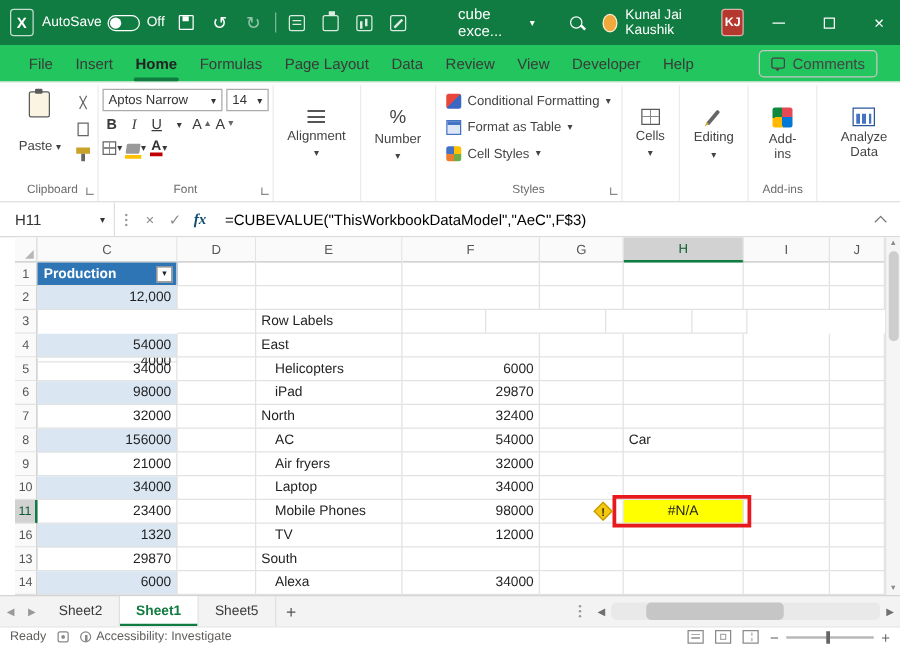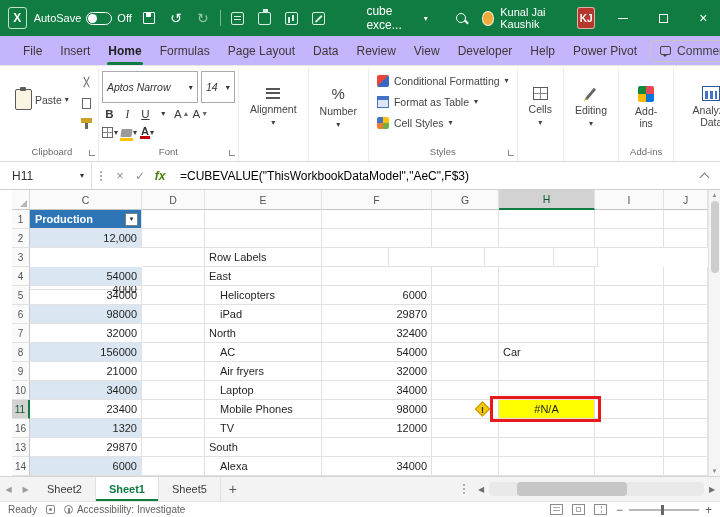--- a/index.html
+++ b/index.html
@@ -28,50 +28,50 @@
   .mag { width:10px; height:10px; border:1.6px solid #fff; border-radius:50%; position:relative; }
   .mag:after { content:""; position:absolute; width:5px; height:1.6px; background:#fff; transform:rotate(45deg); right:-4px; bottom:-1px; }
   .user { display:flex; align-items:center; gap:6px; font-size:11px; padding:0 4px; }
   .acct-dot { width:15px; height:15px; border-radius:50%; background:#F2A93B; border:1px solid rgba(255,255,255,.8); }
   .kj { width:22px; height:22px; background:var(--avatar,#B5382E); border:1px solid rgba(255,255,255,.6); display:flex; align-items:center; justify-content:center; font-size:10px; font-weight:bold; border-radius:3px; }
   .winbtn { width:40px; height:36px; display:flex; align-items:center; justify-content:center; font-size:14px; }
   .min-g { width:10px; height:1px; background:#fff; display:block; }
   .max-g { width:9px; height:9px; border:1px solid #fff; display:block; }
 
   
-  .menubar { height:30px; background:#c4b5fd; display:flex; align-items:center; padding:0 10px 0 14px; border-bottom:1px solid #E8E8E8; font-size:12px; color:#3B3A39; gap:2px; flex:0 0 auto; }
+  .menubar { height:30px; background:#22c55e; display:flex; align-items:center; padding:0 10px 0 14px; border-bottom:1px solid #E8E8E8; font-size:12px; color:#3B3A39; gap:2px; flex:0 0 auto; }
   .menu-items { display:flex; align-items:center; height:100%; }
   .menu-item { padding:0 9px; height:100%; display:flex; align-items:center; position:relative; cursor:default; white-space:nowrap; }
   .menu-item.active { font-weight:700; color:#222; }
   .menu-item.active:after { content:""; position:absolute; left:8px; right:8px; bottom:0; height:3px; background:var(--accent,#107C41); border-radius:2px; }
   .comments-btn { border:1px solid #C8C6C4; border-radius:4px; padding:3px 9px; display:flex; gap:6px; align-items:center; color:#444; margin-right:8px; }
   .bubble { width:11px; height:9px; border:1.3px solid #444; border-radius:2px; position:relative; display:inline-block; }
   .bubble:after { content:""; position:absolute; left:2px; bottom:-5px; border:2.5px solid transparent; border-top-color:#444; }
 
   
   .ribbon { height:96px; background:#fff; border-bottom:1px solid #D8D8D8; display:flex; padding:2px 2px 0 6px; font-size:10.5px; color:#444; flex:0 0 auto; overflow:hidden; }
   .rgroup { display:flex; flex-direction:column; position:relative; border-right:1px solid #ECECEC; padding:2px 3px 0 3px; }
   .glabel { margin-top:auto; text-align:center; font-size:9.5px; color:#6A6A6A; padding:2px 8px 4px 8px; white-space:nowrap; }
   .launcher { position:absolute; right:3px; bottom:5px; width:6px; height:6px; border-left:1px solid #8A8A8A; border-bottom:1px solid #8A8A8A; }
   .gbody { display:flex; gap:4px; }
-  .paste { display:flex; flex-direction:row; align-items:center; gap:3px; padding:3px 6px; }
+  .paste { display:flex; flex-direction:column; align-items:center; gap:17px; padding:3px 6px; }
   .paste-ic { width:17px; height:21px; border:1.5px solid #5A5A5A; border-radius:2px; position:relative; background:#FBF4E2; }
   .paste-ic:before { content:""; position:absolute; left:4px; top:-3px; width:6px; height:4px; background:#5A5A5A; border-radius:1px; }
   .plabel { display:flex; align-items:center; gap:3px; }
   .clipcol { display:flex; flex-direction:column; gap:6px; padding-top:5px; }
   .sic { width:16px; height:14px; display:flex; align-items:center; justify-content:center; }
   .cutic { position:relative; width:12px; height:12px; }
   .cutic:before, .cutic:after { content:""; position:absolute; left:5px; top:0; width:1.4px; height:12px; background:#666; }
   .cutic:before { transform:rotate(28deg); } .cutic:after { transform:rotate(-28deg); }
   .copyic { position:relative; width:9px; height:11px; border:1px solid #666; background:#fff; margin-top:2px; }
   .copyic:before { content:""; position:absolute; left:1px; top:-4px; width:9px; height:11px; border:1px solid #999; z-index:-1; }
   .fpic { width:11px; height:5px; background:#C9A227; position:relative; margin-top:-3px; }
   .fpic:after { content:""; position:absolute; left:4px; top:5px; width:2.5px; height:6px; background:#666; }
   .fontrow { display:flex; gap:3px; align-items:center; margin:1px 0; }
-  .select { border:1px solid #ABABAB; display:flex; align-items:center; justify-content:space-between; font-size:10.5px; padding:1px 4px; height:32px; color:#333; background:#fff;font-style:italic; }
+  .select { border:1px solid #ABABAB; display:flex; align-items:center; justify-content:space-between; font-size:10.5px; padding:1px 4px; height:18px; color:#333; background:#fff; }
   .fname { width:96px; } .fsize { width:34px; }
   .fbtn { min-width:15px; height:17px; display:flex; align-items:center; justify-content:center; font-size:11.5px; gap:1px; color:#3B3A39; }
   .bB { font-weight:bold; } .bI { font-style:italic; font-family:"Liberation Serif",serif; } .bU { text-decoration:underline; }
   .aud { font-size:7px; vertical-align:super; color:#666; }
   .borders-ic { width:11px; height:11px; border:1px solid #666;
     background-image:linear-gradient(to right,transparent 4px,#888 4px 5px,transparent 5px),linear-gradient(to bottom,transparent 4px,#888 4px 5px,transparent 5px); }
   .fill-ic { width:11px; height:8px; background:#9A9A9A; transform:rotate(0.1deg) skewX(-8deg); border-radius:1px; position:relative; }
   .fill-ic:after { content:""; position:absolute; left:0; right:-2px; bottom:-4px; height:3px; background:#FFC000; transform:skewX(8deg); }
   .fontcol-ic { font-size:11px; font-weight:bold; line-height:10px; color:#333; position:relative; padding-bottom:3px; }
   .fontcol-ic:after { content:""; position:absolute; left:-1px; right:-1px; bottom:0; height:3px; background:#C00000; }
@@ -90,21 +90,21 @@
   .analyze-ic { width:18px; height:15px; border:1px solid #2B579A; position:relative; }
   .analyze-ic:after { content:""; position:absolute; left:2px; right:2px; bottom:1px; height:8px;
     background:repeating-linear-gradient(to right,#4472C4 0 3px,transparent 3px 5px); }
   .two-line { width:52px; line-height:1.15; }
 
   
   .formulabar { height:28px; background:#fff; border-bottom:1px solid #D0CECE; display:flex; align-items:center; font-size:12px; flex:0 0 auto; }
   .namebox { width:92px; height:100%; border-right:1px solid #E1DFDD; display:flex; align-items:center; justify-content:space-between; padding:0 7px 0 12px; color:#333; }
   .vdots { width:2px; height:2px; border-radius:50%; background:#9a9a9a; box-shadow:0 4px 0 #9a9a9a,0 8px 0 #9a9a9a; margin:-8px 8px 0 8px; }
   .fb-btn { width:20px; text-align:center; color:#8A8A8A; font-size:12px; }
-  .fx { font-style:italic; font-family:Liberation Sans, sans-serif; color:#4d7c0f; font-weight:600; }
+  .fx { font-style:italic; font-family:Liberation Serif, serif; color:#0c4a6e; font-weight:600; }
   .formula-text { flex:1; padding-left:10px; color:#000; white-space:nowrap; overflow:hidden; }
   .chev { width:7px; height:7px; border-left:1.5px solid #777; border-top:1.5px solid #777; transform:rotate(45deg); margin:3px 12px 0 0; }
 
   
   .grid-wrap { position:relative; height:286px; background:#fff; padding-left:12px; font-size:11px; color:#1F1F1F; flex:0 0 auto; }
   .hrow { display:flex; height:20px; }
   .corner { width:18px; height:20px; background:#FAFAFA; border-right:1px solid #D8D8D8; border-bottom:1px solid #C6C6C6; position:relative; }
   .corner .tri { position:absolute; right:2px; bottom:2px; width:0; height:0; border-left:7px solid transparent; border-bottom:7px solid #B7B7B7; }
   .cols { display:flex; }
   .colh { height:20px; display:flex; align-items:center; justify-content:center; background:#FAFAFA; border-right:1px solid #E2E2E2; border-bottom:1px solid #C6C6C6; color:#555; font-size:10.5px; }
@@ -213,21 +213,20 @@
         <div class="menu-item">File</div>
         <div class="menu-item">Insert</div>
         <div class="menu-item active">Home</div>
         <div class="menu-item">Formulas</div>
         <div class="menu-item">Page Layout</div>
         <div class="menu-item">Data</div>
         <div class="menu-item">Review</div>
         <div class="menu-item">View</div>
         <div class="menu-item">Developer</div>
         <div class="menu-item">Help</div>
-        <div class="menu-item">Power Pivot</div>
       </div>
     <div class="spacer"></div>
     <div class="comments-btn">
       <span class="bubble"></span>
       <span>Comments</span>
     </div>
 
   </div>
 
   <div class="ribbon">

